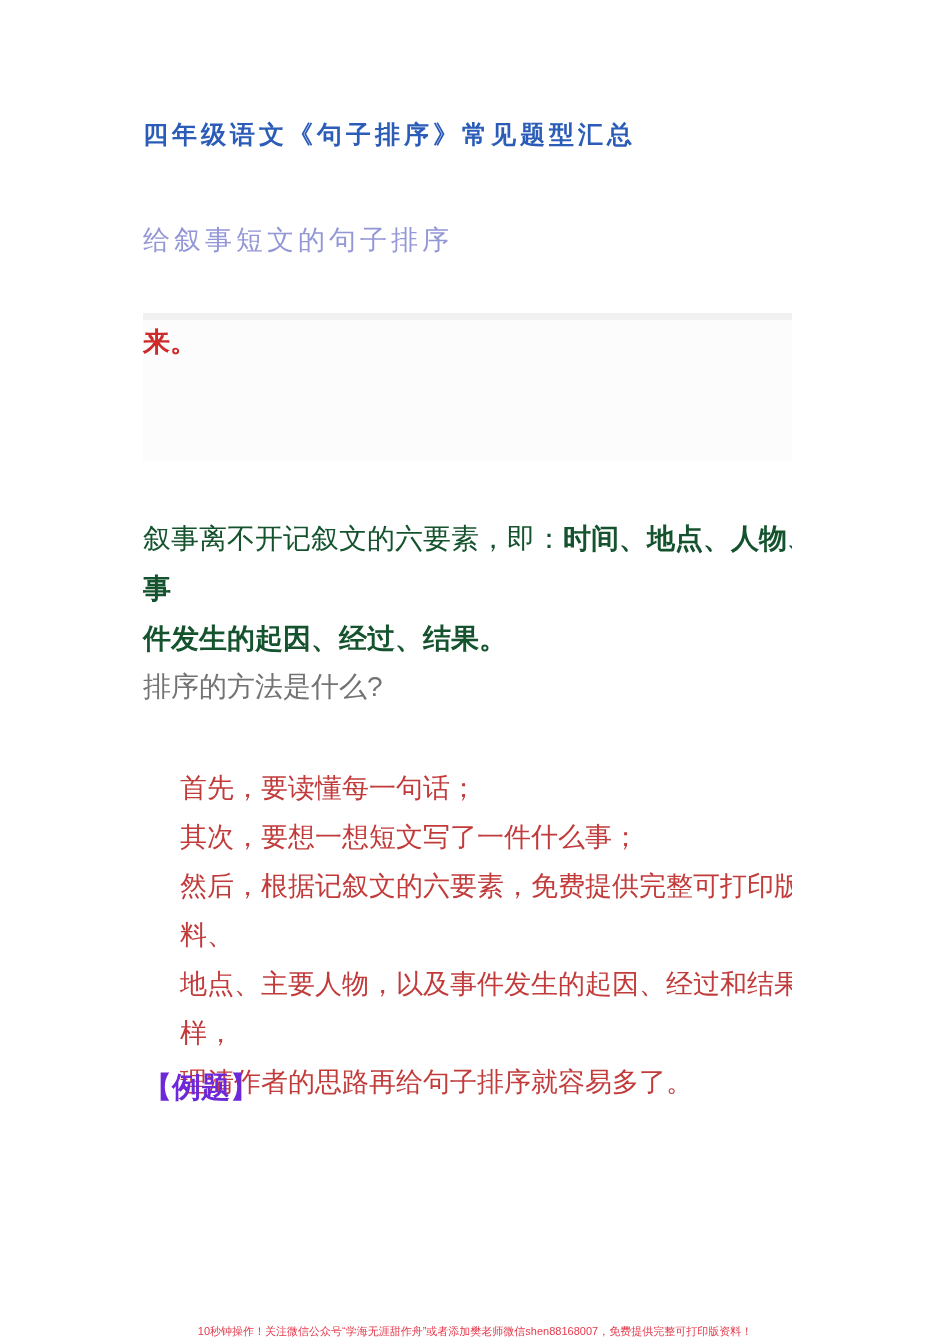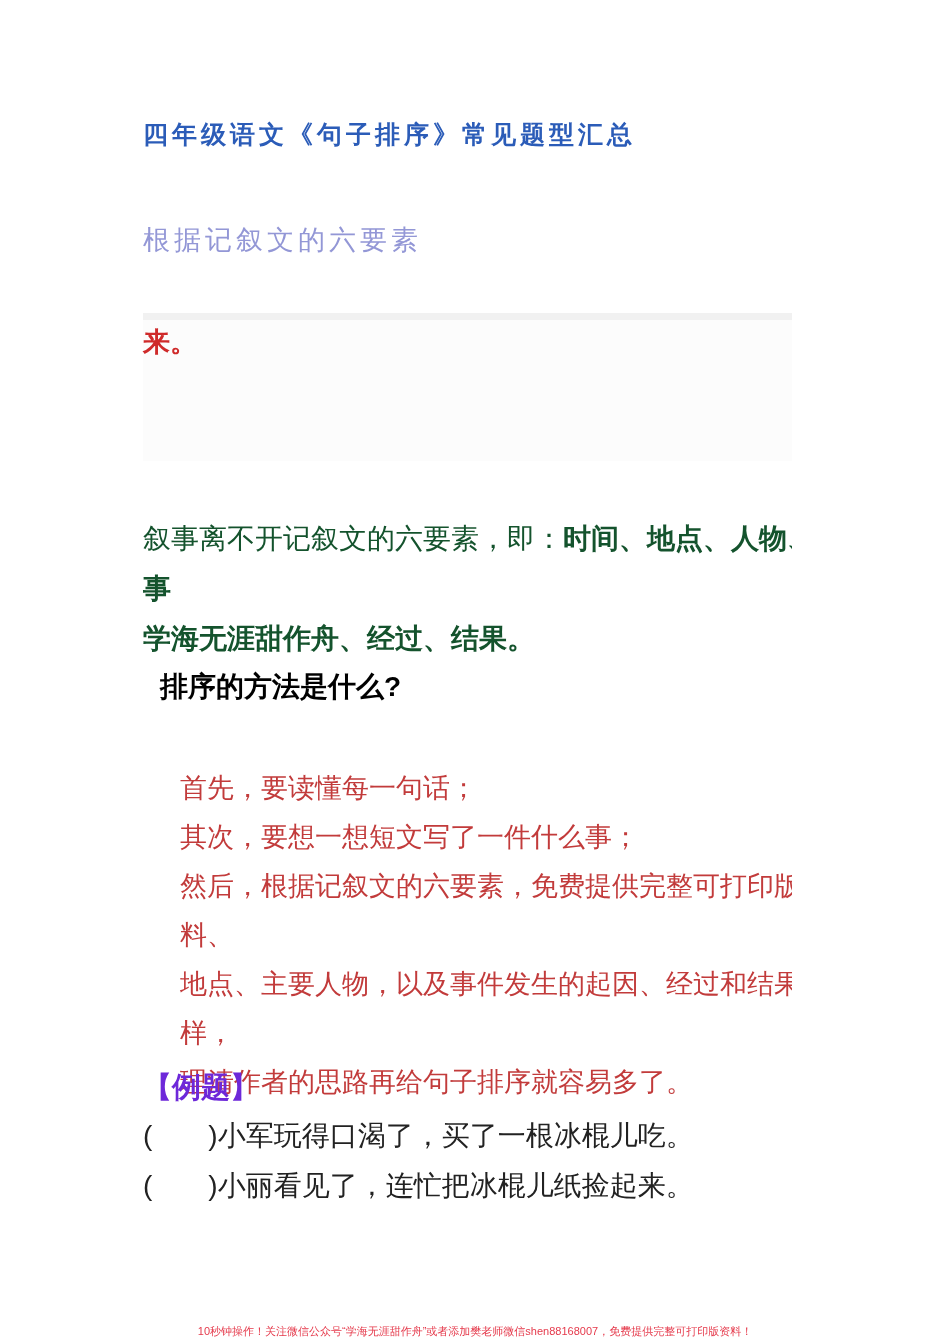--- a/index.html
+++ b/index.html
@@ -67,26 +67,26 @@
     width: 690px;
     font-size: 28px;
     font-weight: 400;
     line-height: 50px;
     color: #14532d;
   }
   .six-par .seg-bold { font-weight: 700; }
 
   
   .method-q {
-    left: 160px; top: 662px;
+    left: 143px; top: 662px;
     width: 690px;
     font-size: 28px;
-    font-weight: 700;
+    font-weight: 400;
     line-height: 50px;
-    color: #000000;
+    color: #737373;
   }
 
   
   .steps-par {
     left: 143px; top: 764px;
     width: 700px;
     font-family: "Liberation Serif", serif;
     font-size: 27px;
     font-weight: 400;
     line-height: 49px;
@@ -124,46 +124,42 @@
     white-space: nowrap;
   }
 </style>
 </head>
 <body>
 
 <div id="page">
 
   <div class="abs doc-title">四年级语文《句子排序》常见题型汇总</div>
 
-  <div class="abs doc-subtitle">根据记叙文的六要素</div>
+  <div class="abs doc-subtitle">给叙事短文的句子排序</div>
 
   <div class="abs intro-panel"></div>
   <div class="abs intro-strip"></div>
 
   <div class="abs intro-par">
       <div>来。</div>
     </div>
 
   <div class="abs six-par">
       <div><span>叙事离不开记叙文的六要素，即：</span><span class="seg-bold">时间、地点、人物、事</span></div>
-      <div><span class="seg-bold">学海无涯甜作舟、经过、结果。</span></div>
+      <div><span class="seg-bold">件发生的起因、经过、结果。</span></div>
     </div>
 
   <div class="abs method-q">排序的方法是什么?</div>
 
   <div class="abs steps-par">
       <div>首先，要读懂每一句话；</div>
       <div>其次，要想一想短文写了一件什么事；</div>
       <div>然后，根据记叙文的六要素，免费提供完整可打印版资料、</div>
       <div>地点、主要人物，以及事件发生的起因、经过和结果，这样，</div>
       <div>理清作者的思路再给句子排序就容易多了。</div>
     </div>
 
   <div class="abs example-label">【例题】</div>
 
-  <div class="abs example-items">
-      <div>(　　)小军玩得口渴了，买了一根冰棍儿吃。</div>
-      <div>(　　)小丽看见了，连忙把冰棍儿纸捡起来。</div>
-    </div>
 
   <div class="abs footer-note">10秒钟操作！关注微信公众号“学海无涯甜作舟”或者添加樊老师微信shen88168007，免费提供完整可打印版资料！</div>
 
 </div>
 
 </body></html>

